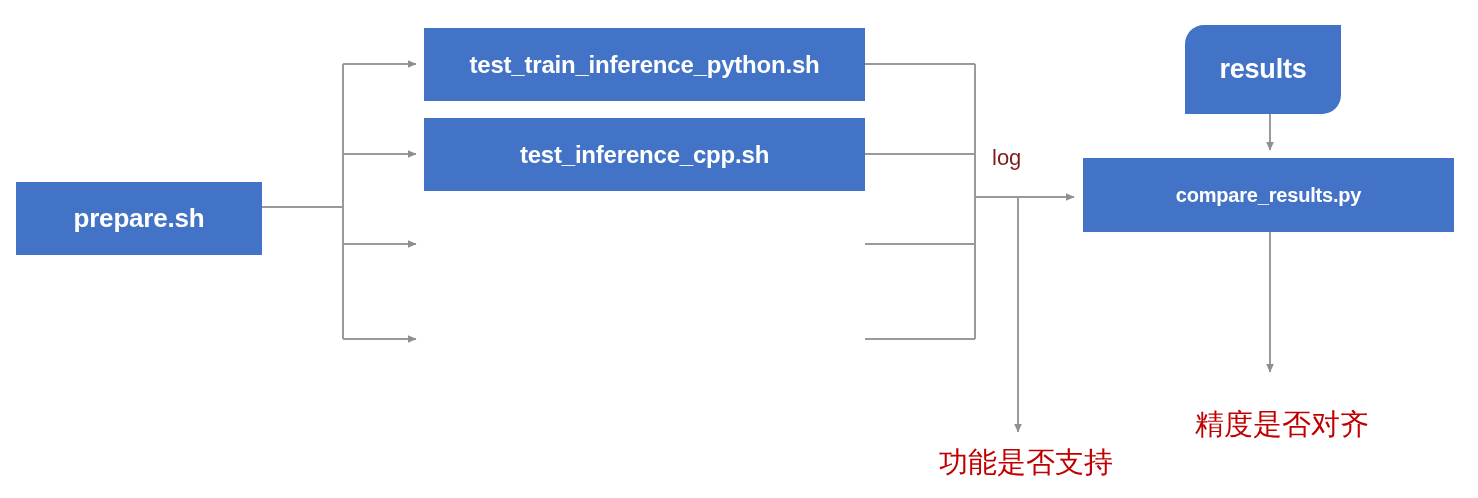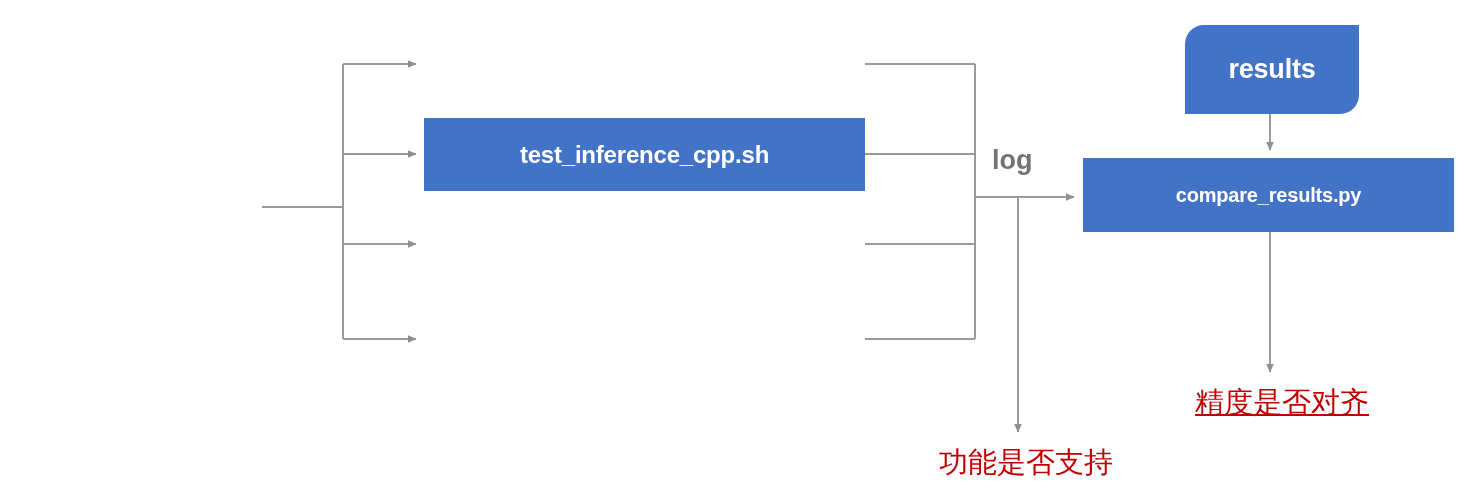--- a/index.html
+++ b/index.html
@@ -51,38 +51,38 @@
     height: 73px;
     font-size: 24px;
   }
   .node-test-0 { top: 28px; }
   .node-test-1 { top: 118px; }
   .node-test-2 { top: 208px; }
   .node-test-3 { top: 302px; }
   .node-results {
     left: 1185px;
     top: 25px;
-    width: 174px;
+    width: 156px;
     height: 89px;
     font-size: 27px;
     border-top-left-radius: 19px;
     border-bottom-right-radius: 19px;
   }
   .node-compare {
     left: 1083px;
     top: 158px;
     width: 371px;
     height: 74px;
     font-size: 20px;
   }
   .edge-label {
     position: absolute;
-    color: #737373;
-    font-size: 27px;
-    font-weight: bold;
+    color: #7f1d1d;
+    font-size: 22px;
+    font-weight: normal;
     z-index: 3;
     white-space: nowrap;
   }
   .label-log {
     left: 992px;
     top: 145px;
   }
   .note {
     position: absolute;
     color: #c00000;
@@ -92,22 +92,21 @@
     white-space: nowrap;
     font-family: "DejaVu Sans", "Liberation Sans", sans-serif;
   }
   .note-function {
     left: 915px;
     top: 443px;
     margin-left: 24px;
   }
   .note-precision {
     left: 1195px;
-    top: 383px;
-    text-decoration: underline;
+    top: 405px;
   }
 </style>
 </head>
 <body>
 
 <div id="canvas">
 
   <svg id="wires" viewBox="0 0 1478 498" xmlns="http://www.w3.org/2000/svg">
     <defs>
       <marker id="arrowhead" markerWidth="9" markerHeight="8" refX="8.4" refY="4" orient="auto" markerUnits="userSpaceOnUse">
@@ -134,21 +133,27 @@
       <path d="M 975 197 L 1074 197" marker-end="url(#arrowhead)"></path>
 
       <path d="M 1018 197 L 1018 432" marker-end="url(#arrowhead)"></path>
 
       <path d="M 1270 114 L 1270 150" marker-end="url(#arrowhead)"></path>
 
       <path d="M 1270 232 L 1270 372" marker-end="url(#arrowhead)"></path>
     </g>
   </svg>
 
+  <div class="node node-prepare">
+    <span>prepare.sh</span>
+  </div>
 
+  <div class="node node-test node-test-0">
+    <span>test_train_inference_python.sh</span>
+  </div>
 
   <div class="node node-test node-test-1">
     <span>test_inference_cpp.sh</span>
   </div>
 
 
 
   <div class="node node-results">
     <span>results</span>
   </div>

